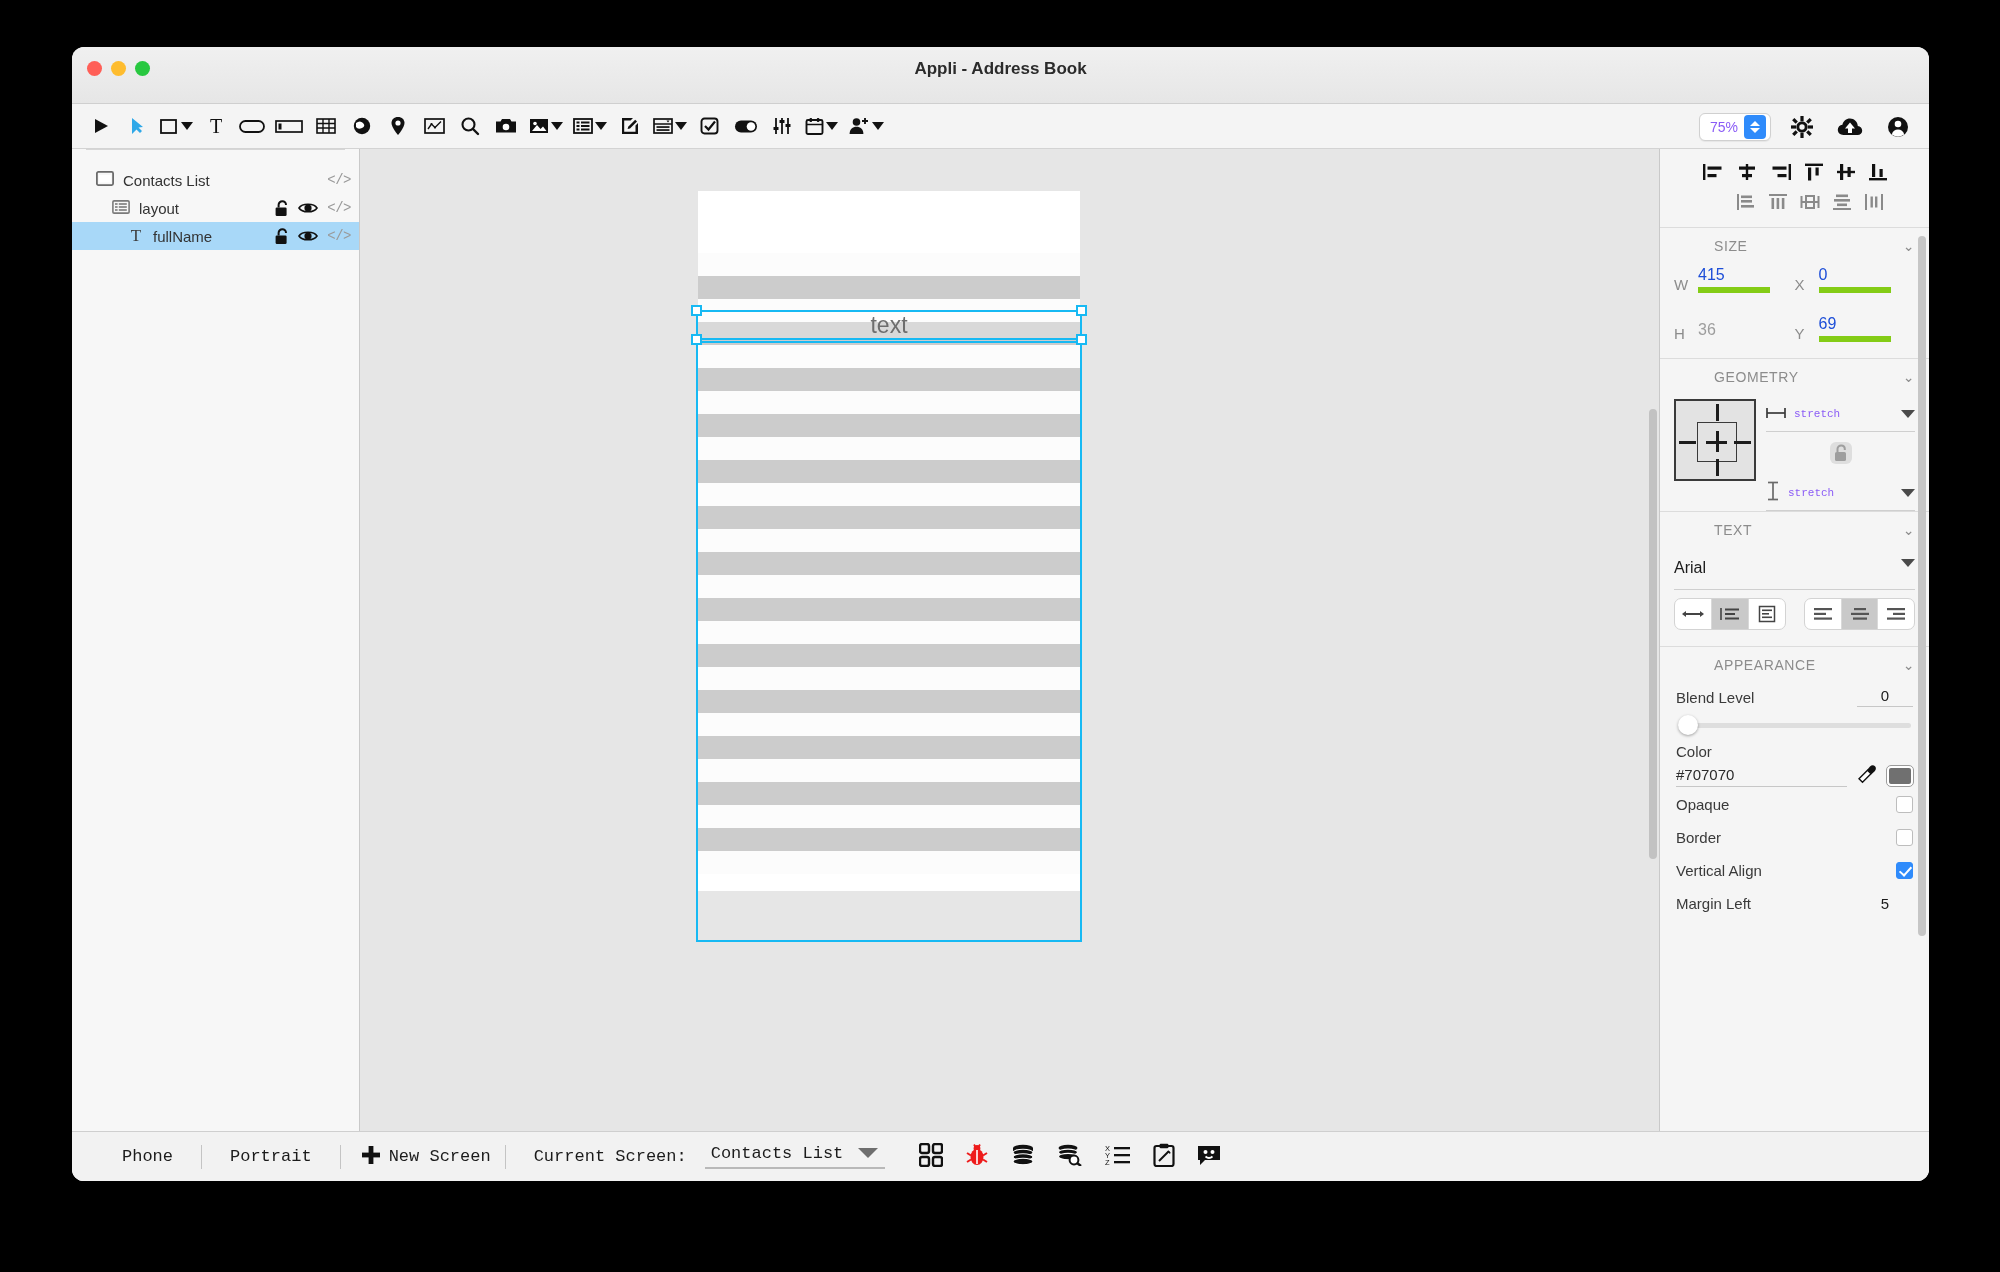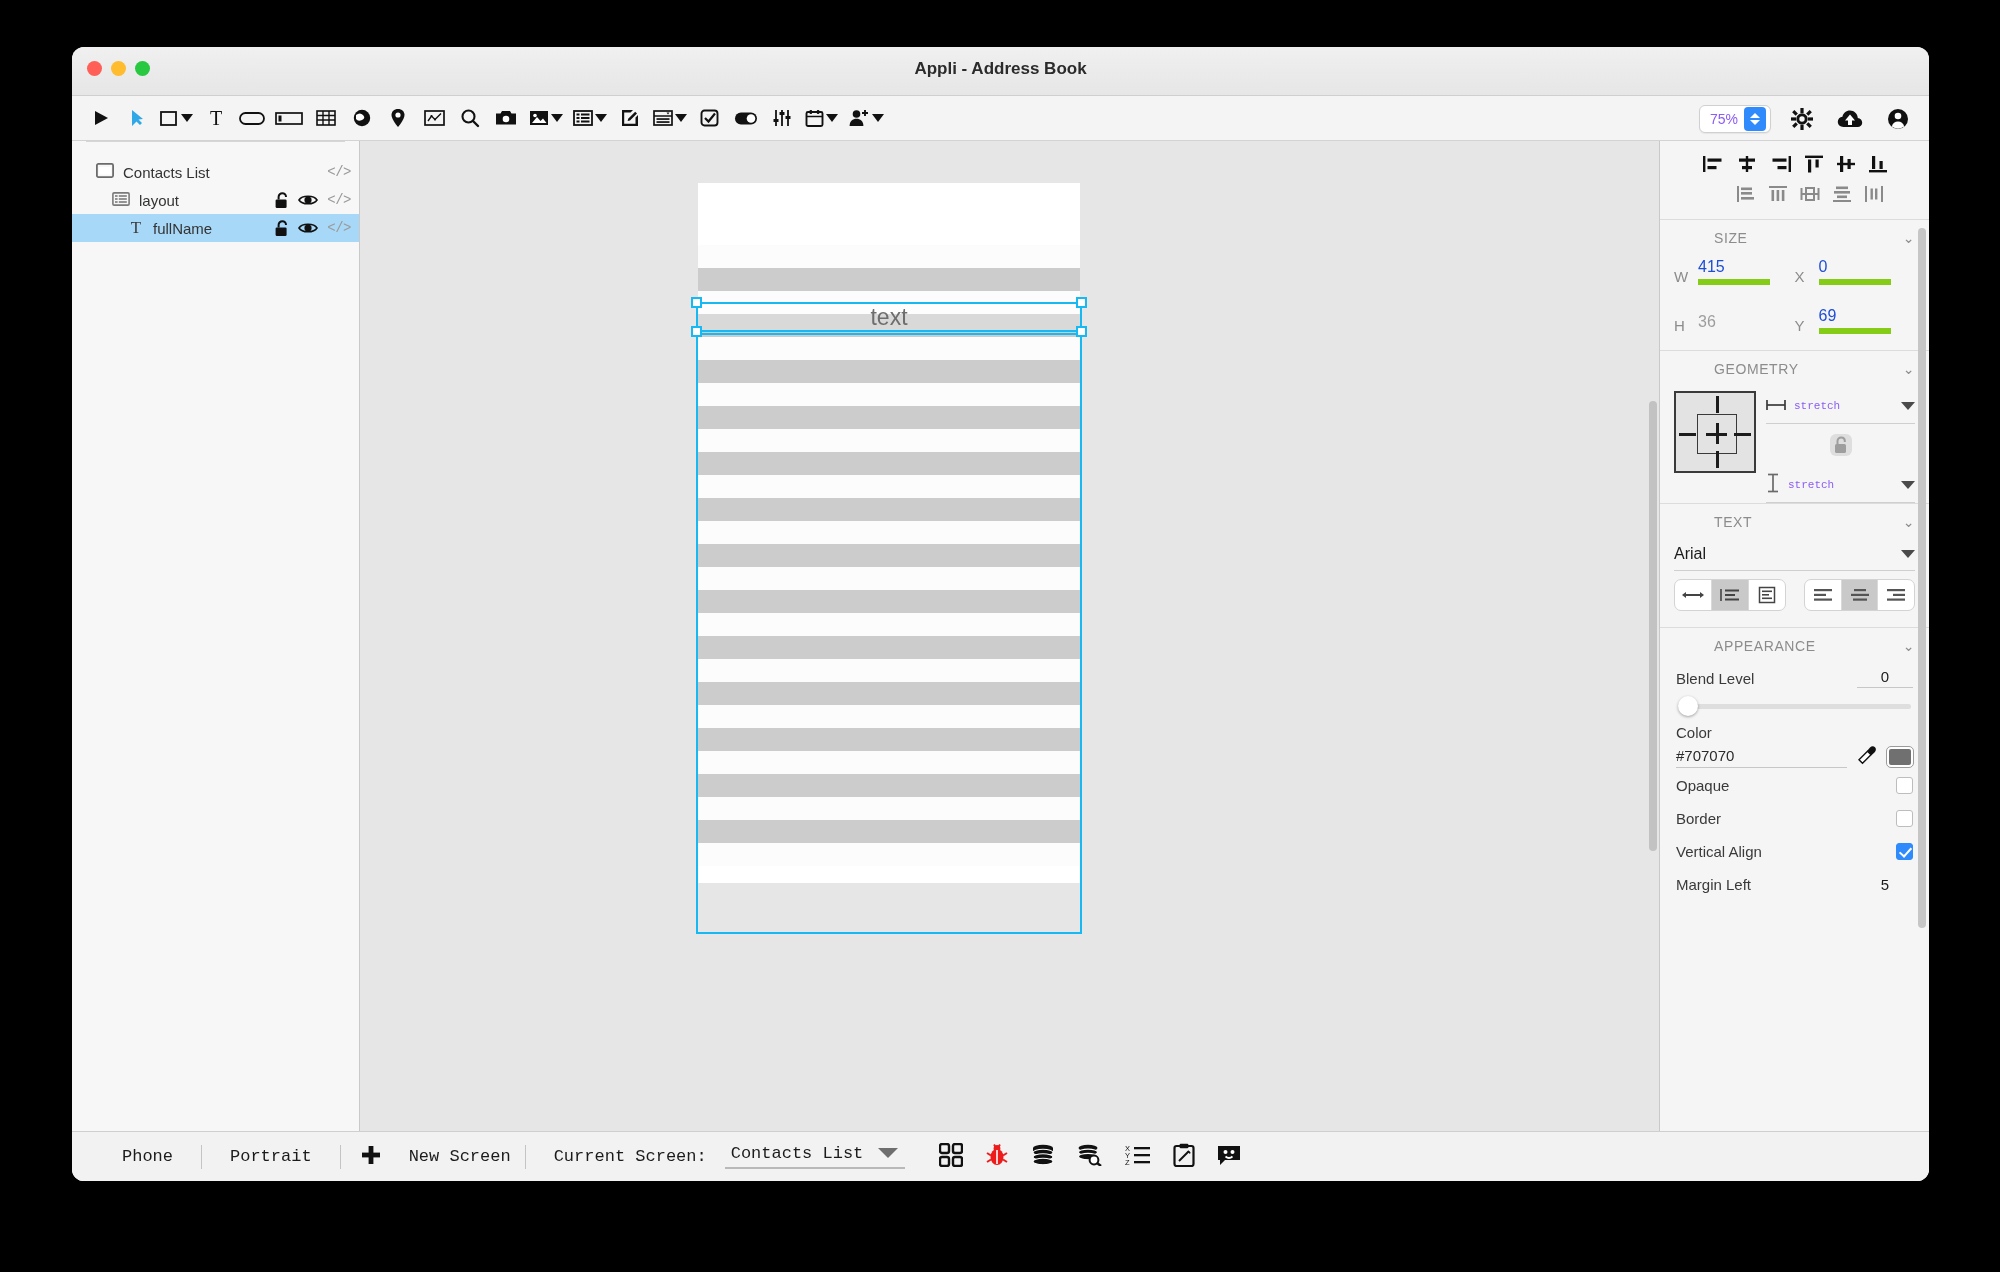--- a/index.html
+++ b/index.html
@@ -14,21 +14,21 @@
     left: 72px; top: 47px;
     width: 1857px; height: 1134px;
     background: #ececec;
     border-radius: 12px;
     overflow: hidden;
     box-shadow: 0 6px 30px rgba(0,0,0,.45);
   }
   
   .titlebar {
     position: relative;
-    height: 49px;
+    height: 57px;
     background: linear-gradient(#f0f0f0,#e6e6e6);
     border-bottom: 1px solid #cfcfcf;
   }
   .traffic { position:absolute; left:15px; top:14px; display:flex; gap:9px; }
   .light { width:15px; height:15px; border-radius:50%; }
   .light.red { background:#ff5f57; }
   .light.yellow { background:#febc2e; }
   .light.green { background:#28c840; }
   .win-title {
     text-align:center; line-height:43px;
@@ -174,21 +174,21 @@
   .lockwrap { display:flex; justify-content:center; padding:4px 0; }
   .rowlbl { display:flex; align-items:center; justify-content:space-between; padding:8px 16px 8px 16px; }
   .rowlbl .t { font-size:15px; color:#3a3a3a; }
   .cbox { width:17px;height:17px;border-radius:3px;border:1px solid #bdbdbd;background:#fff; }
   .cbox.on { background:#2f8bfb; border-color:#2f8bfb; position:relative; }
   .cbox.on:after {
     content:""; position:absolute; left:5px; top:1px; width:5px; height:10px;
     border:solid #fff; border-width:0 2px 2px 0; transform:rotate(42deg);
   }
   .fontrow { padding:4px 14px 0 14px; }
-  .fontname { display:flex; align-items:center; height:28px; }
+  .fontname { display:flex; height:28px;margin-top:11px; }
   .fontname .n { flex:1; font-size:16px; color:#1b1b1b; }
   .sizerow { display:flex; align-items:center; padding:6px 14px 0 14px; gap:12px; }
   .sizeval { font-size:16px; color:#1b1b1b; border-bottom:1px solid #c7c7c7; width:54px; padding-bottom:3px; }
   .segbtns { display:flex; border:1px solid #d3d3d3; border-radius:7px; overflow:hidden; background:#fff; margin-left:auto; }
   .segbtn {
     width:37px;height:30px; display:flex;align-items:center;justify-content:center;
     border-left:1px solid #d9d9d9; font-size:17px; color:#444;
   }
   .segbtn:first-child{border-left:none;}
   .segbtn.active { background:#c9c9c9; }
@@ -872,21 +872,21 @@
     <span class="sb-div"></span>
     <span class="sb-item">Portrait</span>
     <span class="sb-div"></span>
     <span class="sb-plus">
       <span>
         <svg width="20" height="20" viewBox="0 0 20 20">
             <rect x="7.6" y="1" width="4.8" height="18" fill="#111"></rect>
             <rect x="1" y="7.6" width="18" height="4.8" fill="#111"></rect>
           </svg>
       </span>
-      <span class="sb-item" style="padding:0;margin-left:20px;">New Screen</span>
+      <span class="sb-item" style="padding:0;">New Screen</span>
     </span>
     <span class="sb-div"></span>
     <span class="sb-cur">
       <span class="sb-item" style="padding:0 0 0 18px;">Current Screen:</span>
       <span class="screen-sel">
         <span class="sb-item" style="padding:0;">Contacts List</span>
         <span>
           <svg width="22" height="12" viewBox="0 0 22 12">
               <polygon points="1,1 21,1 11,11" fill="#6e6e6e"></polygon>
             </svg>

